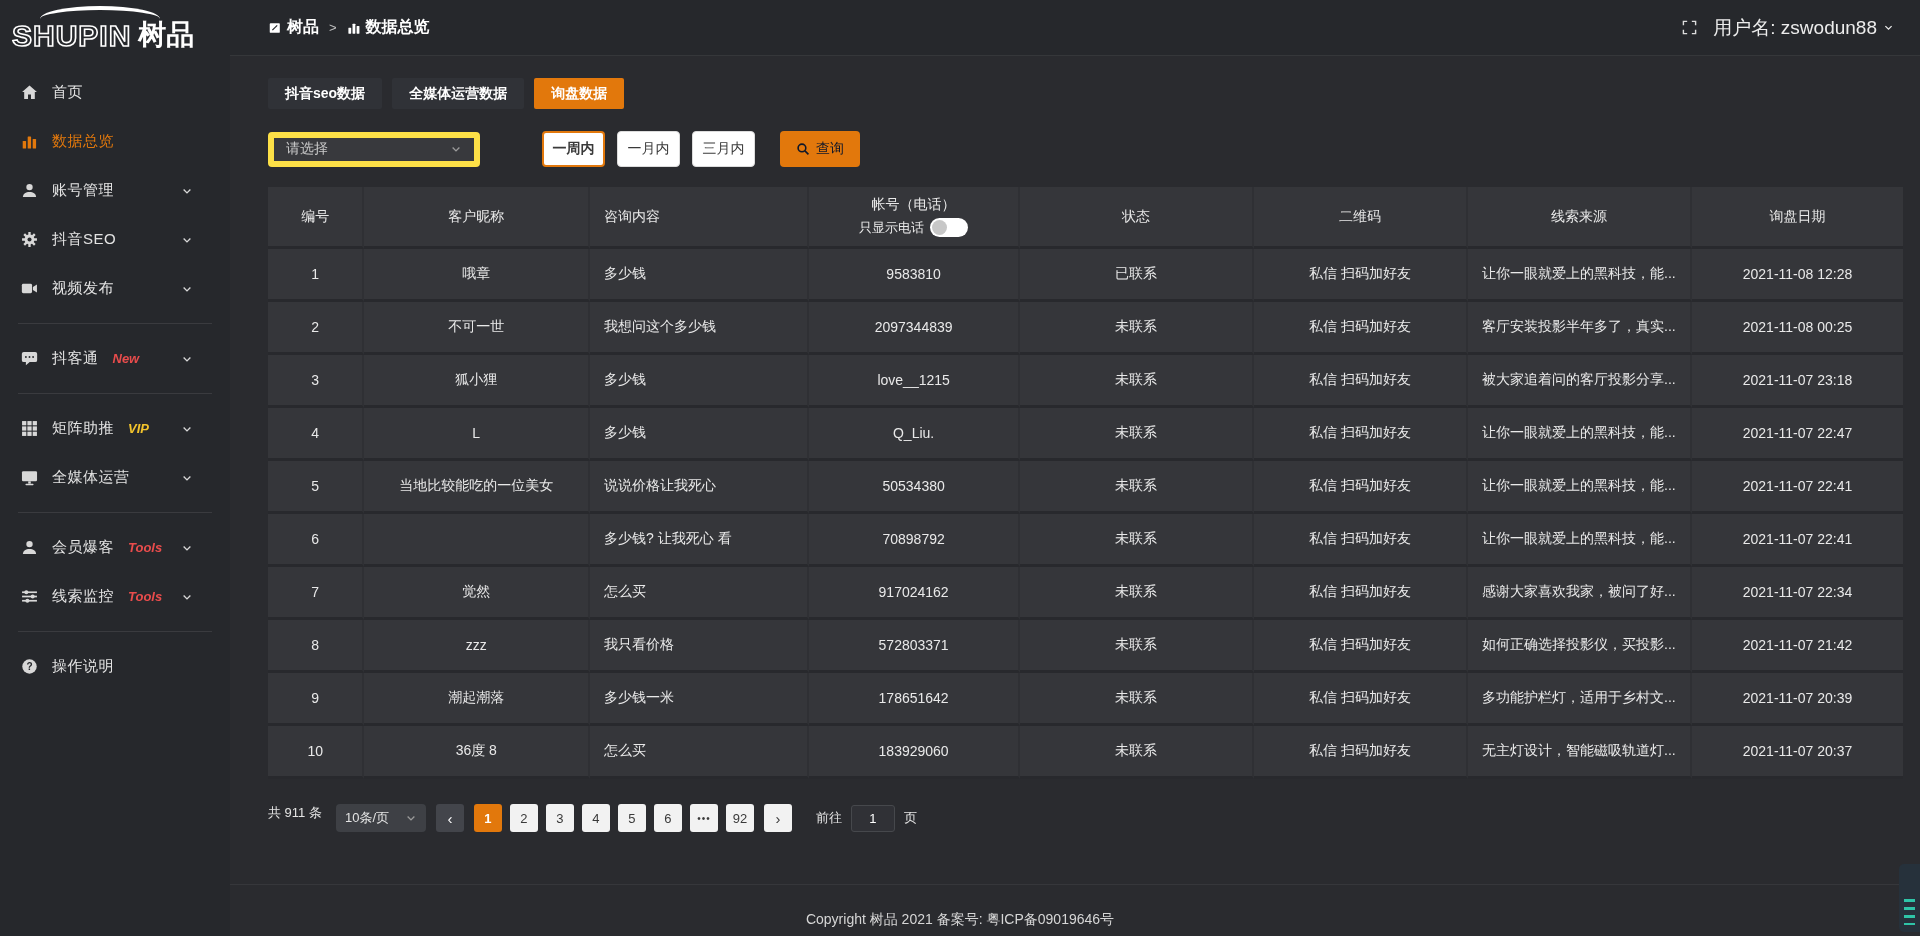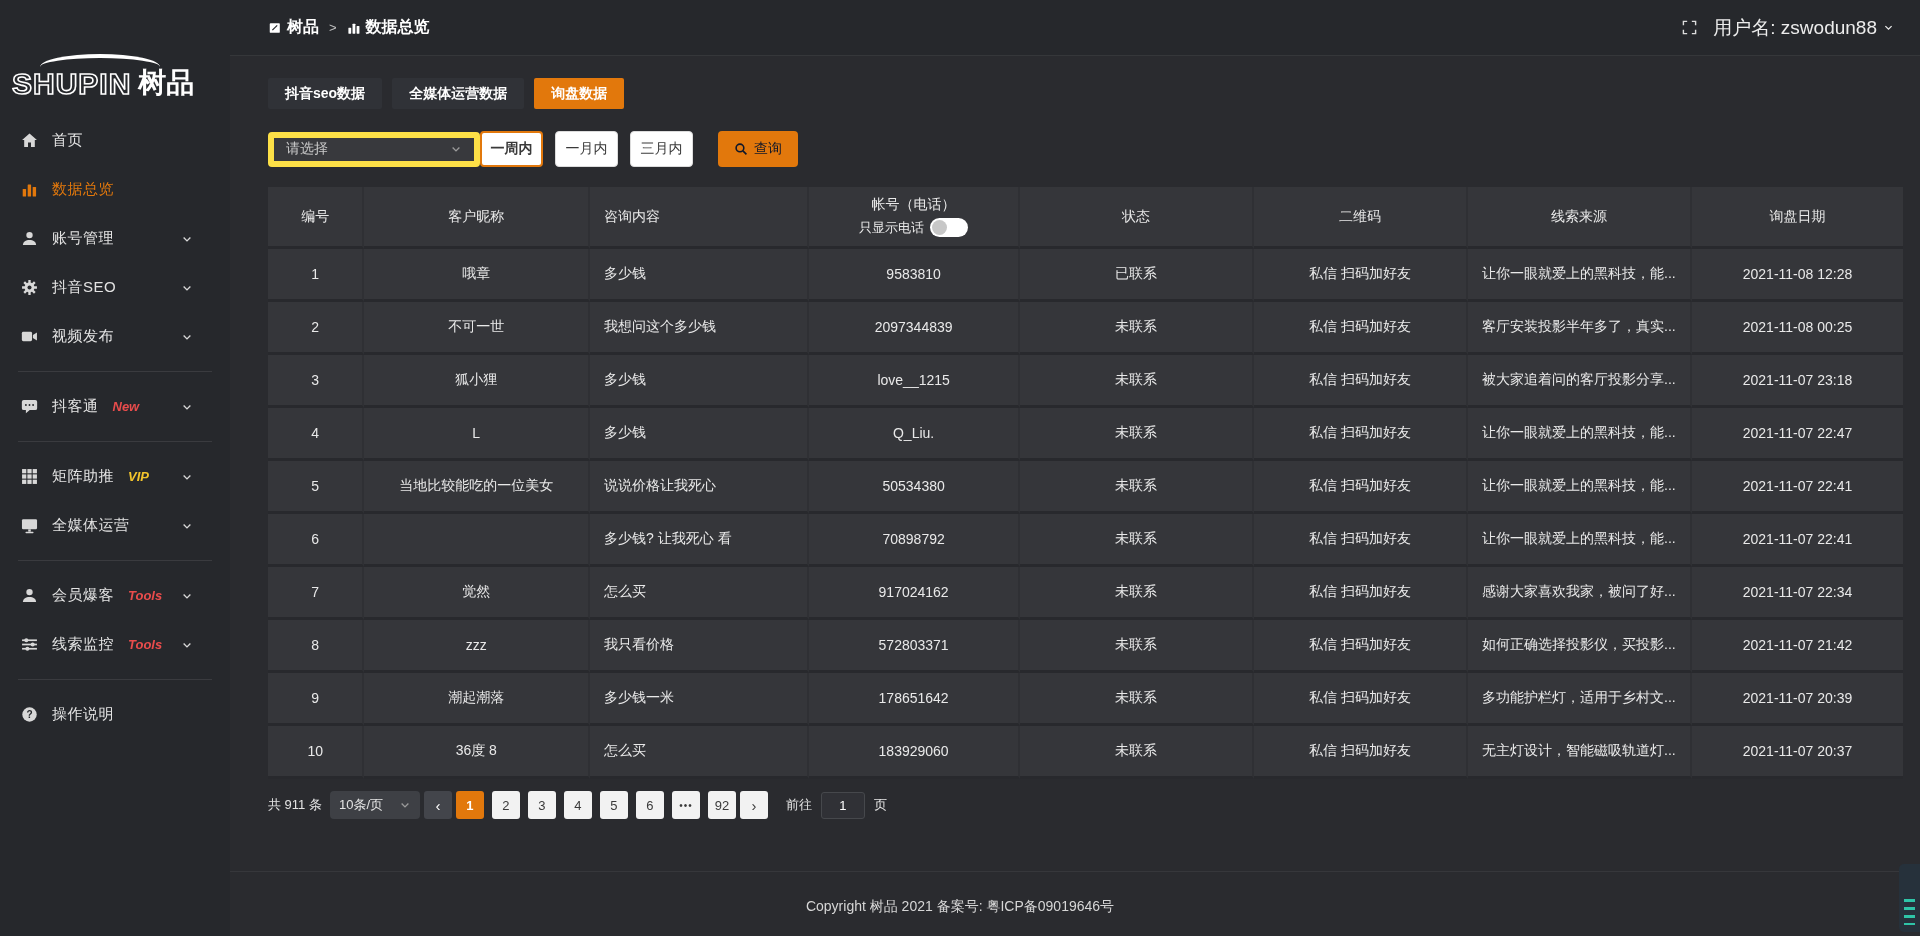--- a/index.html
+++ b/index.html
@@ -11,21 +11,21 @@
   body{
     background:var(--bg); color:var(--text);
     font-family:"Liberation Sans","DejaVu Sans",sans-serif;
     font-size:14px; min-height:936px; width:1920px; overflow-x:hidden;
   }
   .icon svg{width:17px;height:17px;display:block;}
   .icon{display:inline-flex;align-items:center;justify-content:center;}
 
   
   .sidebar{position:fixed;left:0;top:0;bottom:0;width:230px;background:var(--panel);z-index:5;}
-  .logo{position:relative;height:62px;padding:16px 0 0 12px;white-space:nowrap;margin-top:48px;}
+  .logo{position:relative;height:62px;padding:16px 0 0 12px;white-space:nowrap;}
   .logo-arc{position:absolute;left:40px;top:6px;width:120px;height:13px;
     border-top:4px solid #fff;border-radius:50% 50% 0 0/100% 100% 0 0;}
   .logo-en{font-size:30px;font-weight:800;letter-spacing:1px;color:transparent;
     -webkit-text-stroke:1.6px #fff;}
   @supports not (-webkit-text-stroke:1px #fff){.logo-en{color:#fff;}}
   .logo-cn{font-size:28px;font-weight:700;color:#fff;margin-left:7px;vertical-align:2px;}
   .menu{padding-top:6px;}
   .menu-item{display:flex;align-items:center;height:49px;padding:0 20px;color:#e3e3e3;
     font-size:15px;cursor:pointer;}
   .menu-item .icon{width:18px;margin-right:14px;color:#d8d8d8;}
@@ -59,21 +59,21 @@
     padding:0 17px;border:none;border-radius:2px;cursor:pointer;
     font-family:inherit;}
   .tab.active{background:var(--orange);}
 
   .filter-row{display:flex;align-items:center;margin-top:22px;}
   .select{width:212px;height:35px;background:#38393d;border:6px solid #fde047;border-radius:4px;
     display:flex;align-items:center;justify-content:space-between;padding:0 12px;
     color:#c9c9c9;font-size:14px;cursor:pointer;}
   .select .icon{color:#9a9a9a;}
   .select .icon svg{width:12px;height:12px;}
-  .ranges{display:flex;gap:12px;}
+  .ranges{display:flex;gap:12px;margin-left:62px;}
   .range-btn{width:63px;height:36px;background:#fff;color:#3a3a3a;font-size:14px;
     border:1px solid #dcdcdc;border-radius:4px;cursor:pointer;font-family:inherit;}
   .range-btn.selected{border:2px solid var(--orange);font-weight:600;}
   .query-btn{margin-left:25px;height:36px;padding:0 16px;background:var(--orange);color:#0f172a;
     border:none;border-radius:4px;font-size:14px;display:inline-flex;align-items:center;gap:6px;
     cursor:pointer;font-family:inherit;}
   .query-btn .icon svg{width:14px;height:14px;}
 
   
   .data-table{width:100%;margin-top:20px;border-collapse:separate;border-spacing:0;font-size:14px;}
@@ -85,21 +85,21 @@
   .data-table th:last-child,.data-table td:last-child{border-right:none;}
   .data-table .left{text-align:left;padding-left:14px;}
   .orange{color:var(--orange-text);}
   .th-sub{display:flex;align-items:center;justify-content:center;gap:6px;margin-top:4px;font-size:13px;}
   .switch{display:inline-block;width:38px;height:19px;background:#fff;border-radius:10px;
     position:relative;cursor:pointer;}
   .switch::after{content:"";position:absolute;left:2px;top:2px;width:15px;height:15px;
     border-radius:50%;background:#c7c7c7;}
 
   
-  .pagination{display:flex;align-items:center;gap:4px;margin-top:12px;font-size:13px;color:#e3e3e3;}
+  .pagination{display:flex;gap:10px;margin-top:25px;font-size:13px;color:#e3e3e3;}
   .total{margin-right:4px;}
   .select.small{width:90px;height:28px;background:#3e4045;border:none;font-size:13px;
     padding:0 9px;color:#e3e3e3;}
   .pg{min-width:28px;height:28px;border:none;border-radius:3px;font-size:13px;
     display:inline-flex;align-items:center;justify-content:center;cursor:pointer;
     font-family:inherit;padding:0 6px;}
   .pg.prev{background:#43454b;color:#fff;font-size:15px;}
   .pg.page,.pg.next,.pg.dots{background:#f2f2f2;color:#3a3a3a;}
   .pg.next{font-size:15px;}
   .pg.page.active{background:var(--orange);color:#fff;font-weight:700;}

